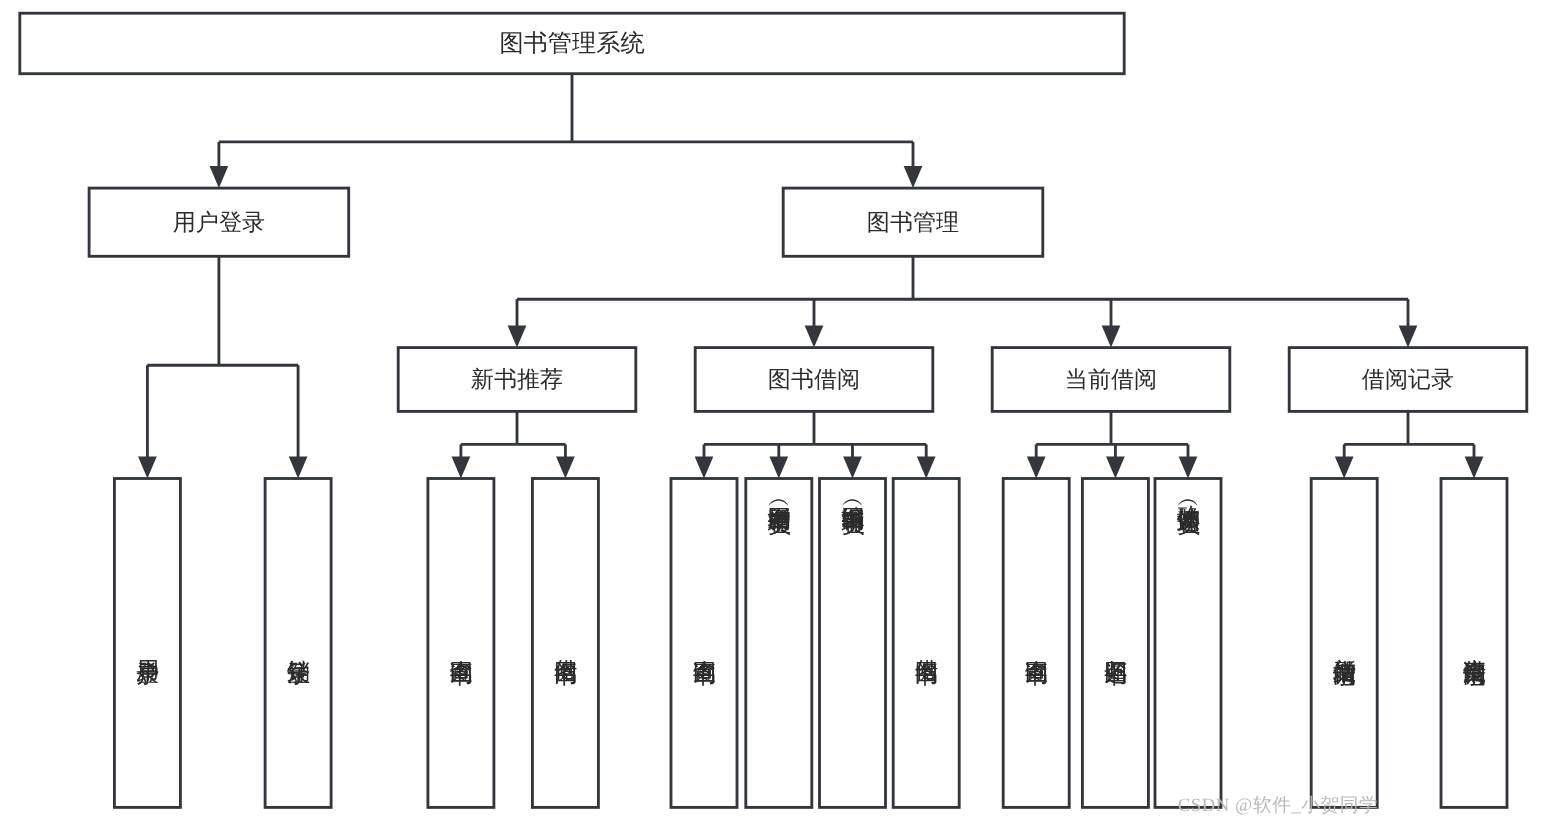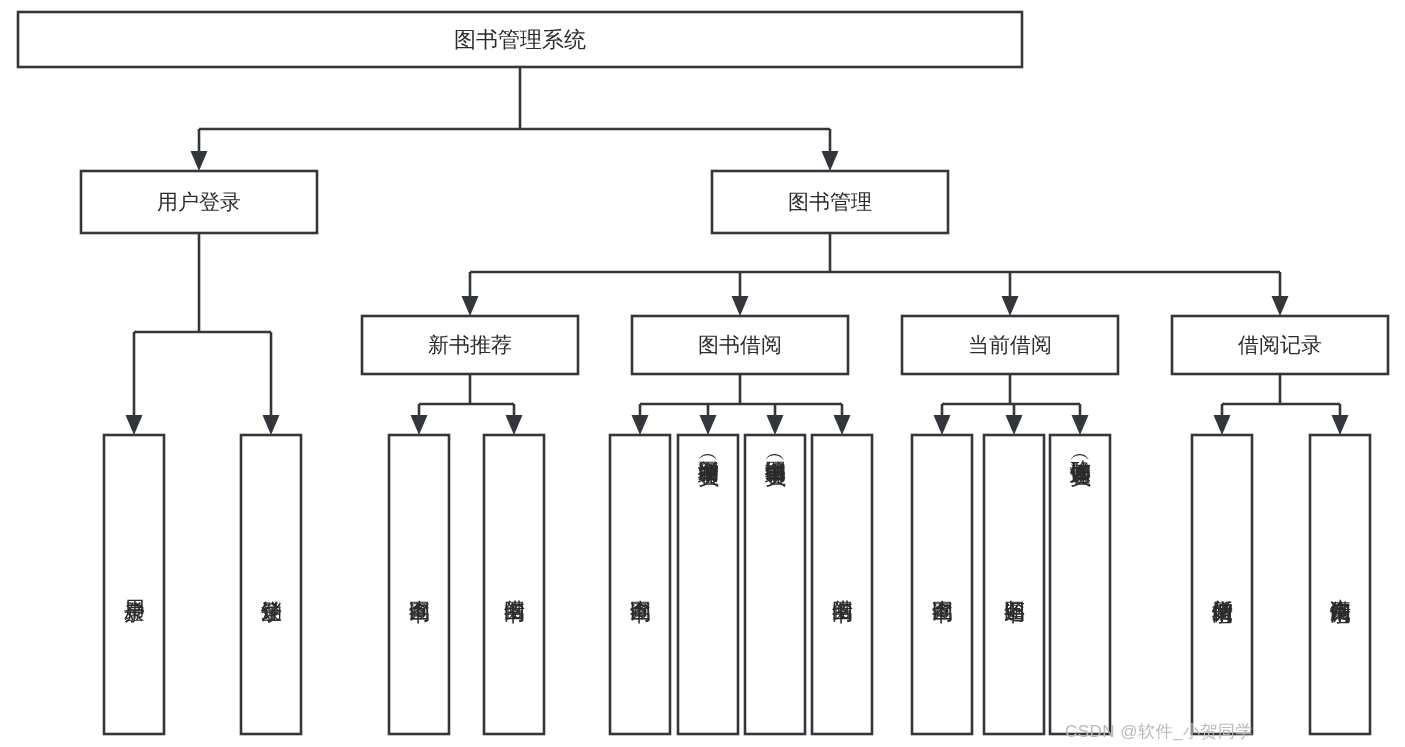--- a/index.html
+++ b/index.html
@@ -72,21 +72,21 @@
     pointer-events: none;
     white-space: nowrap;
   }
   .vlabel.top-aligned {
     justify-content: flex-start;
   }
   #watermark {
     position: absolute;
     right: 8px;
     bottom: 4px;
-    font-family: Liberation Sans, sans-serif;
+    font-family: Liberation Serif, serif;
     font-size: 17px;
     color: #b9b9b9;
     letter-spacing: 0.5px;
     white-space: nowrap;
   }
 </style>
 </head>
 <body>
 
 <div id="diagram-root">

